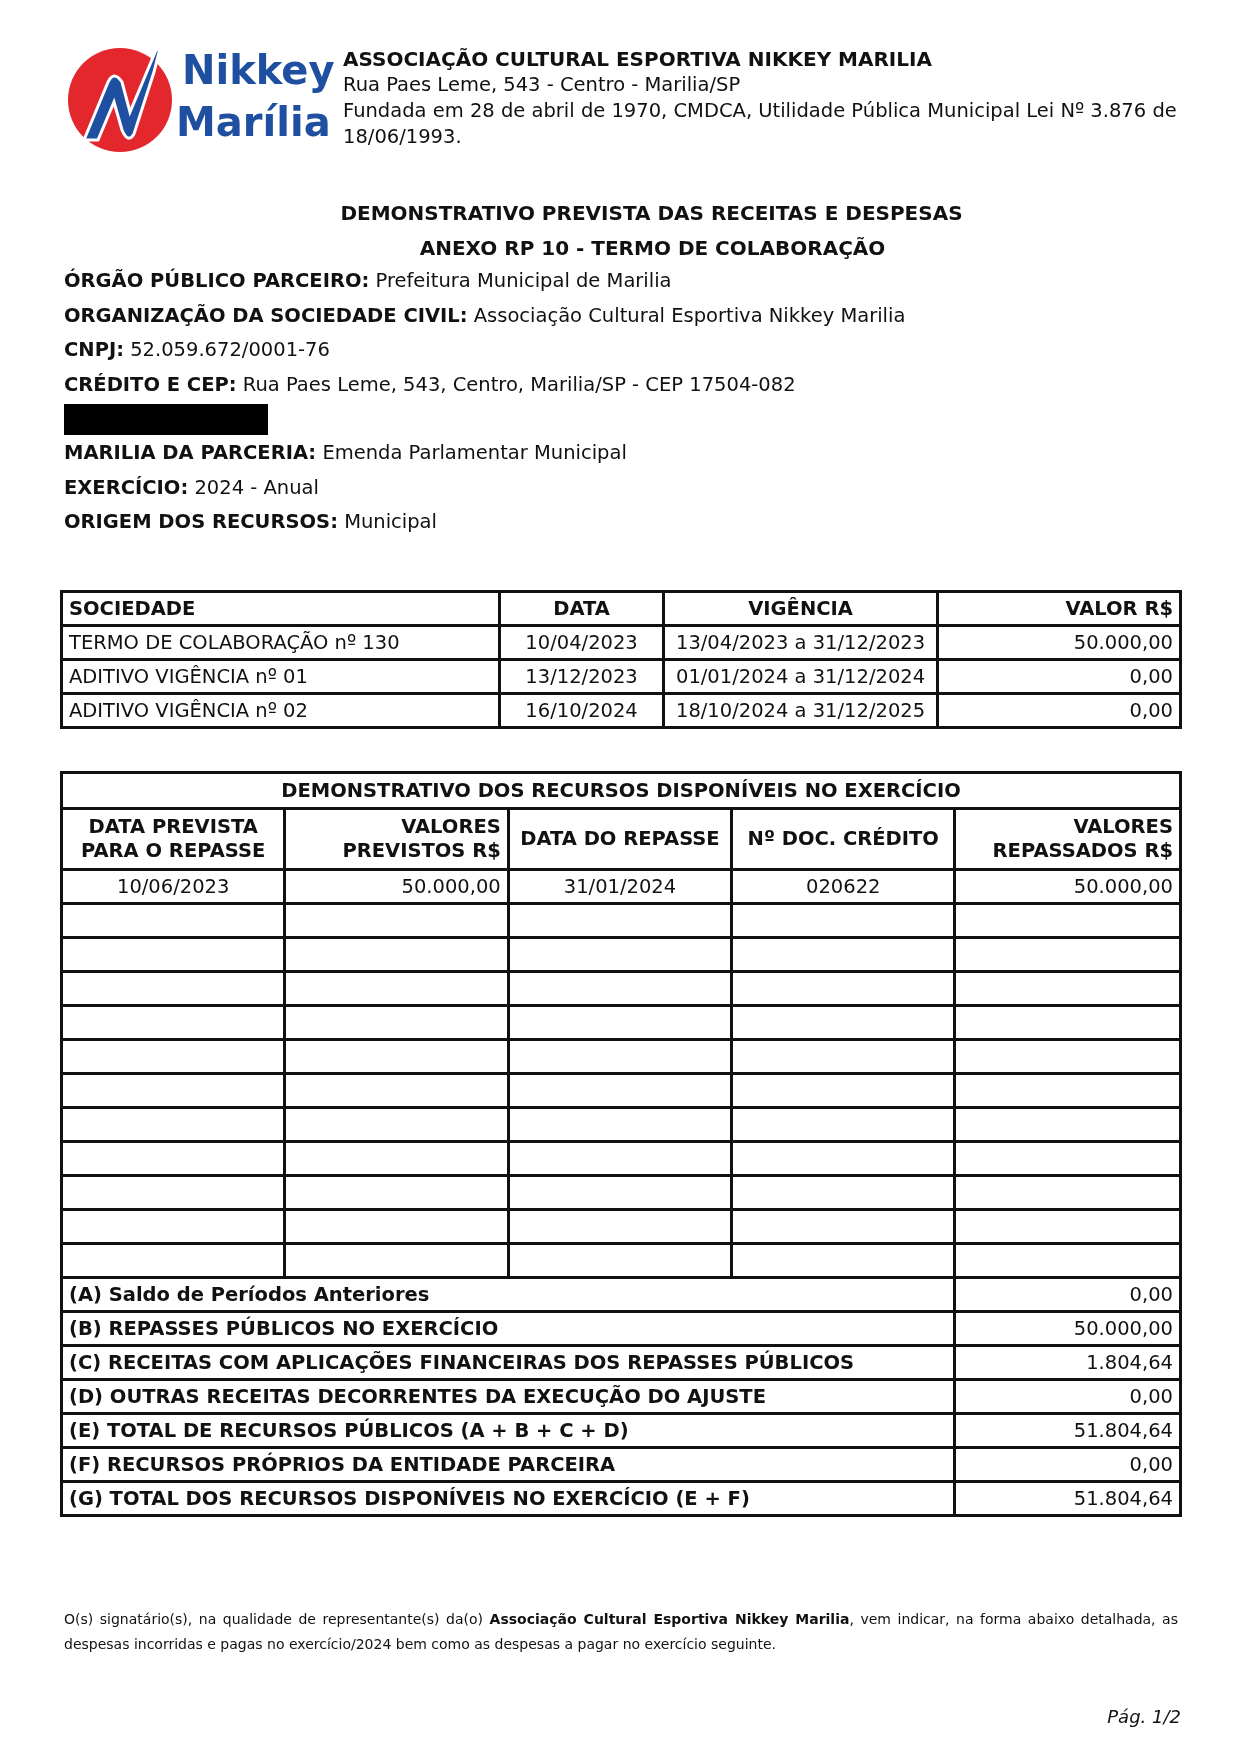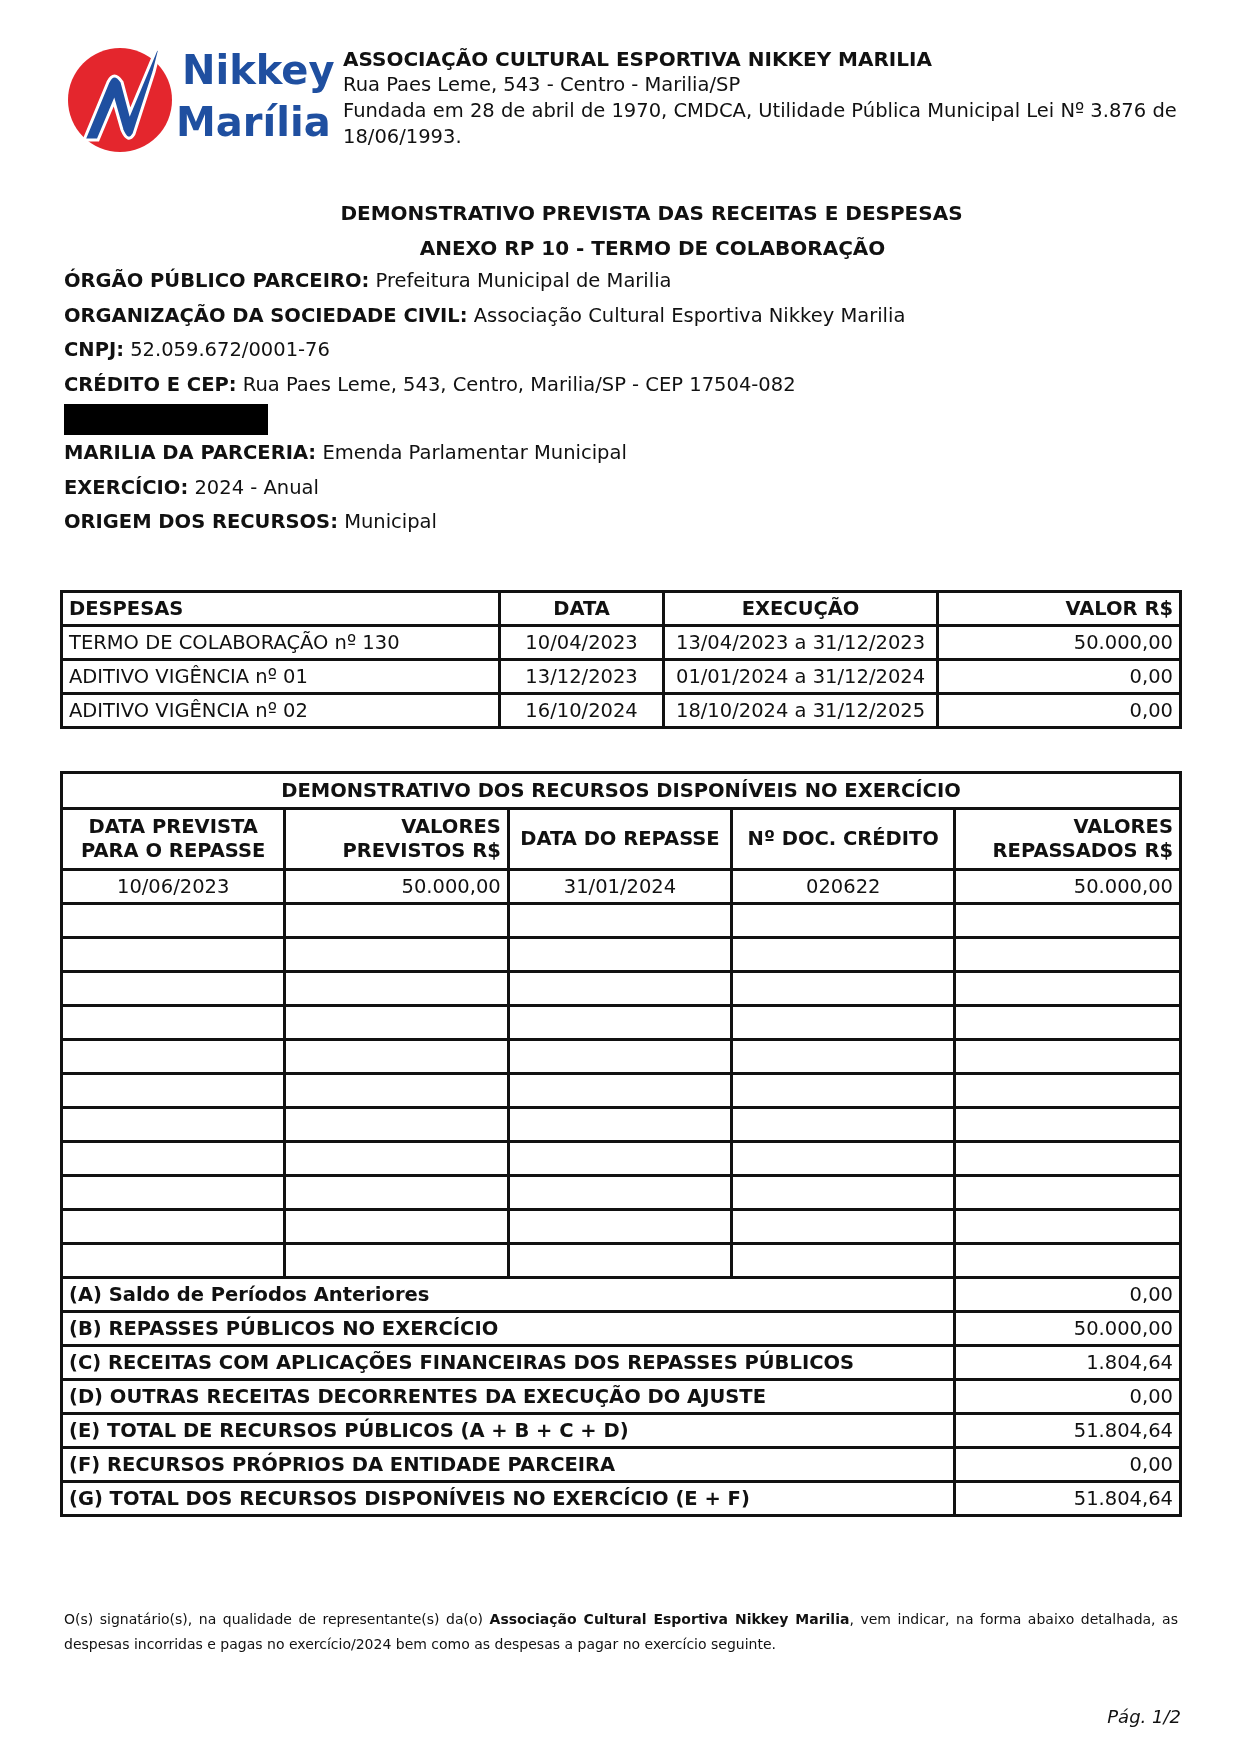--- a/index.html
+++ b/index.html
@@ -72,23 +72,23 @@
 
 <table class="docs">
   <colgroup>
       <col style="width:400px">
       <col style="width:150px">
       <col style="width:250px">
       <col style="width:222px">
     </colgroup>
   <tbody>
       <tr>
-    <th class="left">DESPESAS</th>
+    <th class="left">SOCIEDADE</th>
     <th class="center">DATA</th>
-    <th class="center">EXECUÇÃO</th>
+    <th class="center">VIGÊNCIA</th>
     <th class="right">VALOR R$</th>
   </tr>
   <tr>
     <td class="left">TERMO DE COLABORAÇÃO nº 130</td>
     <td class="center">10/04/2023</td>
     <td class="center">13/04/2023 a 31/12/2023</td>
     <td class="right">50.000,00</td>
   </tr>
   <tr>
     <td class="left">ADITIVO VIGÊNCIA nº 01</td>

